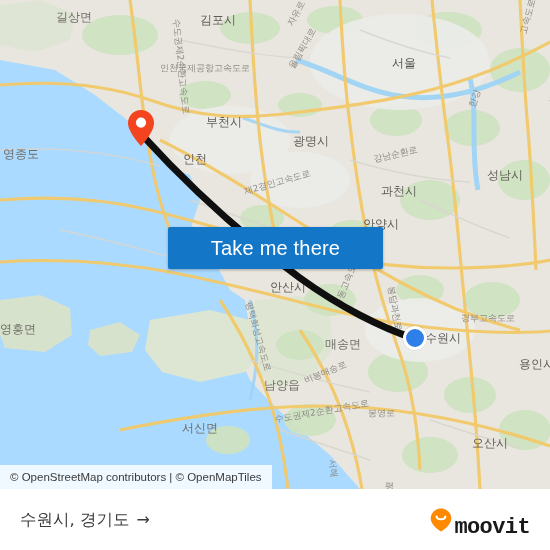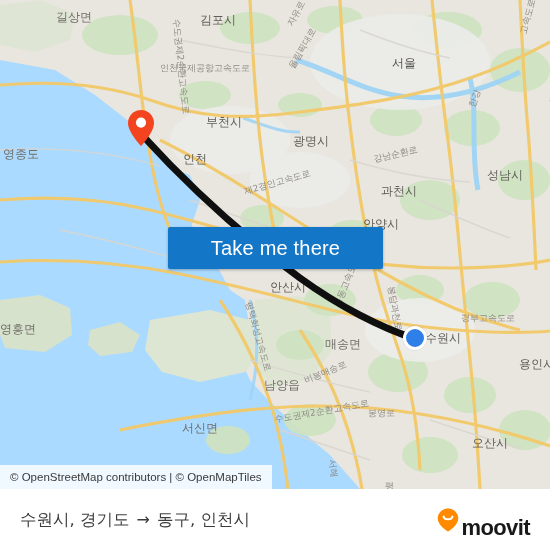--- a/index.html
+++ b/index.html
@@ -153,21 +153,21 @@
   .brand {
     display: flex;
     align-items: center;
     gap: 2px;
   }
   .brand-word {
     font-size: 22px;
     font-weight: bold;
     color: #191919;
     letter-spacing: -0.6px;
-    font-family: Liberation Sans, sans-serif;
+    font-family: Liberation Mono, monospace;
     margin-top: 16px;
   }
 </style>
 </head>
 <body>
 
 <div id="app">
 
   <div class="map">
 
@@ -321,21 +321,20 @@
 
     <button class="cta">Take me there</button>
 
     <div class="attribution">© OpenStreetMap contributors | © OpenMapTiles</div>
   </div>
 
   <div class="footer">
     <div class="trip-title">
       <span>수원시, 경기도</span>
       <span class="trip-arrow">→</span>
-      <span>동구, 인천시</span>
     </div>
 
     <div class="brand">
       <svg width="22" height="24" viewBox="0 0 22 24">
         <path d="M11,0.5 C5.2,0.5 0.7,5 0.7,10.5 C0.7,17.6 11,23.5 11,23.5
                  C11,23.5 21.3,17.6 21.3,10.5 C21.3,5 16.8,0.5 11,0.5 Z" fill="#ff8a00"></path>
         <path d="M6.6,8.6 C7.3,12.2 14.7,12.2 15.4,8.6" stroke="#ffffff" stroke-width="2.1" fill="none" stroke-linecap="round"></path>
       </svg>
       <span class="brand-word">moovit</span>
     </div>

